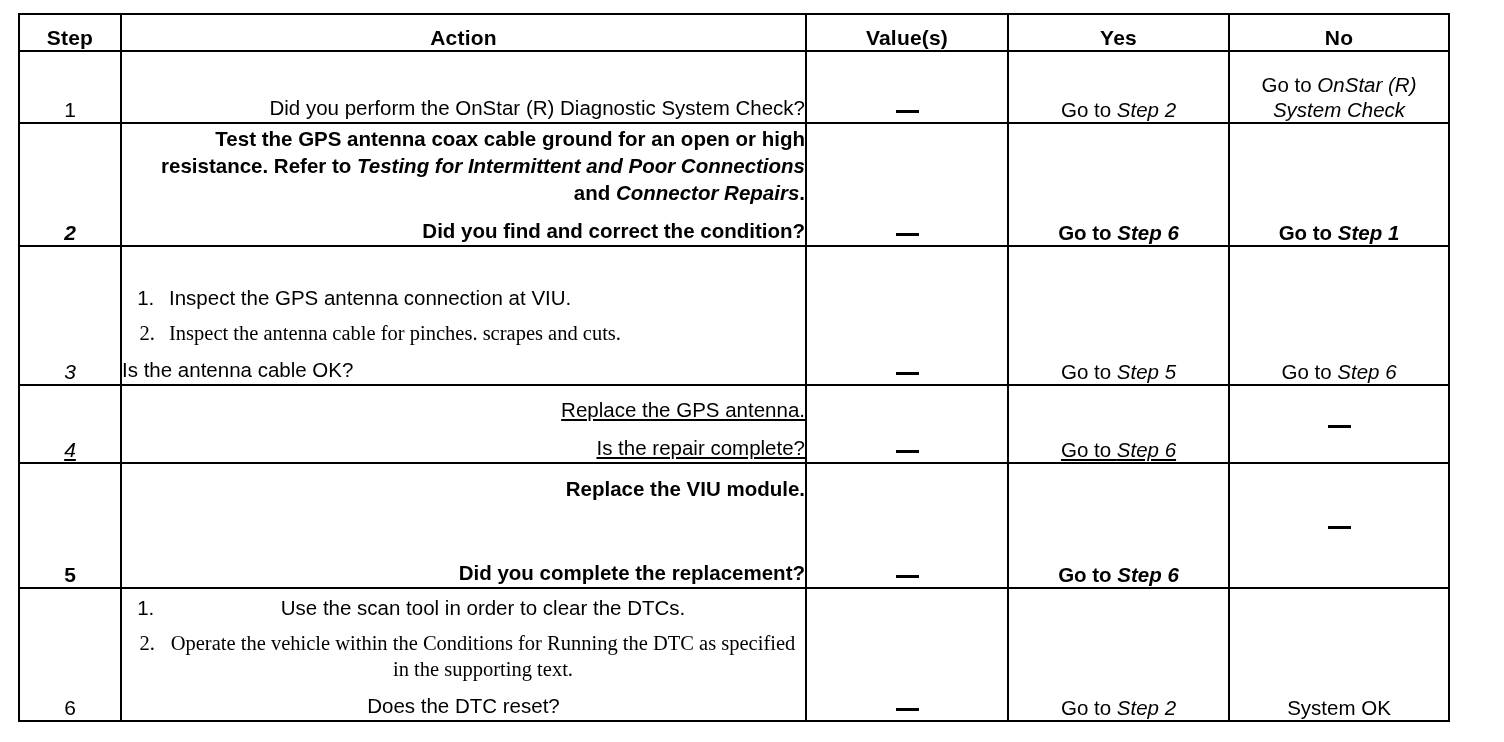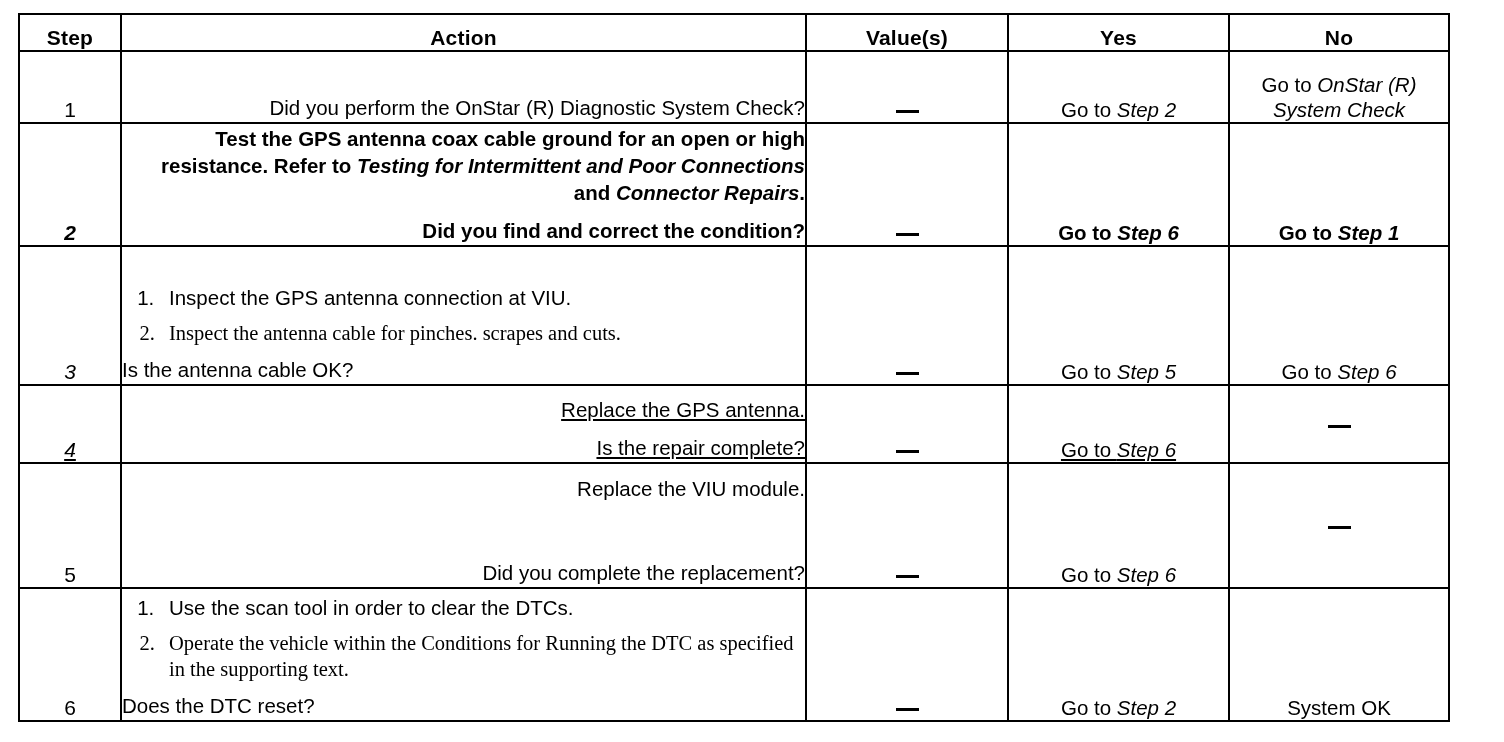--- a/index.html
+++ b/index.html
@@ -124,22 +124,22 @@
     background: #000;
     vertical-align: middle;
   }
   td.resp .two-line { display: block; }
 
   
   tr.r1 td { height: 70px; }
   tr.r2 td { height: 121px; font-weight: bold; }
   tr.r3 td { height: 137px; }
   tr.r4 td { height: 76px; text-decoration: underline; }
-  tr.r5 td { height: 123px; }
-  tr.r6 td { height: 131px; }
+  tr.r5 td { height: 123px; font-weight: bold; }
+  tr.r6 td { height: 131px; text-align: center; }
 </style>
 </head>
 <body>
 
 <div class="page">
 
   <table class="diag">
     <colgroup>
       <col class="c-step">
         <col class="c-action">

